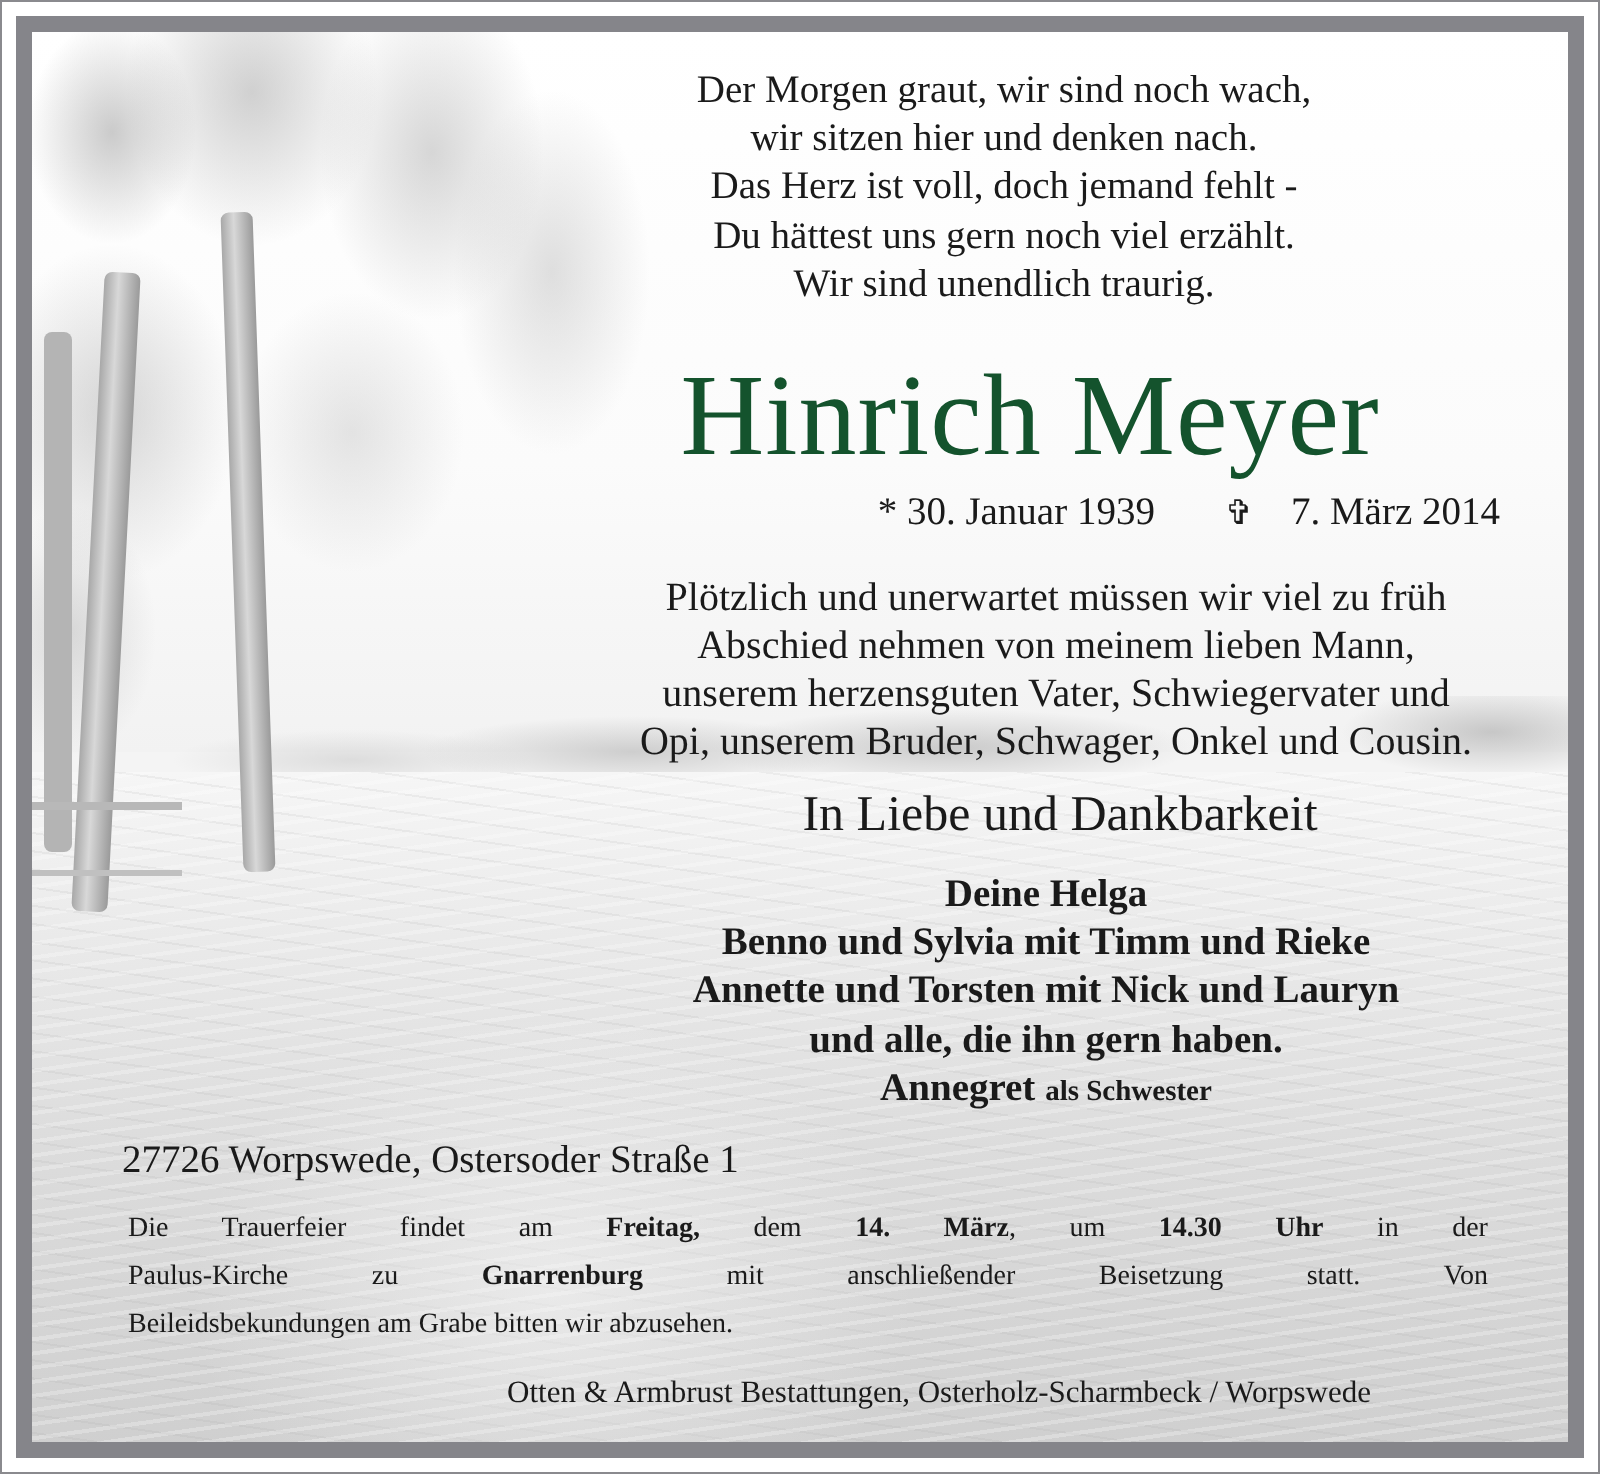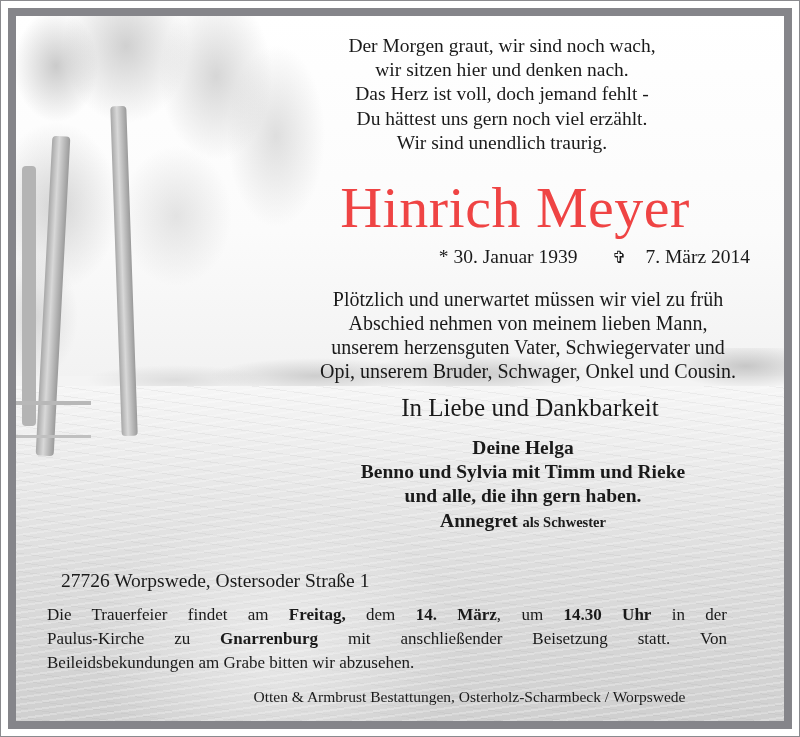--- a/index.html
+++ b/index.html
@@ -75,21 +75,21 @@
 
     
     .content { position: absolute; inset: 0; }
     .poem {
       position: absolute; left: 302px; top: 34px; width: 400px;
       text-align: center; font-size: 19.5px; line-height: 24.2px;
     }
     .name {
       position: absolute; left: 290px; top: 172px; width: 450px;
       text-align: center; font-size: 58px; line-height: 72px; letter-spacing: 0.5px;
-      color: #ef4444;
+      color: #14532d;
     }
     .dates {
       position: absolute; left: 300px; top: 245px; width: 450px;
       text-align: right; font-size: 19.5px; line-height: 24px;
     }
     .dates .cross { margin: 0 14px 0 30px; font-family: "DejaVu Sans", sans-serif; font-size: 17px; }
     .message {
       position: absolute; left: 288px; top: 287px; width: 480px;
       text-align: center; font-size: 20px; line-height: 24px;
     }
@@ -100,22 +100,22 @@
     .mourners {
       position: absolute; left: 288px; top: 436px; width: 470px;
       text-align: center; font-size: 19.5px; line-height: 24.2px; font-weight: bold;
     }
     .mourners .small { font-size: 14.5px; }
     .address {
       position: absolute; left: 61px; top: 569px; width: 500px;
       font-size: 19.5px; line-height: 24px;
     }
     .service {
-      position: absolute; left: 47px; top: 603px; width: 680px;
-      font-size: 17px; line-height: 24px; text-align: justify;
+      position: absolute; left: 64px; top: 603px; width: 680px;
+      font-size: 14px; line-height: 24px; text-align: justify;
       text-align-last: left;
     }
     .service .line { display: block; text-align: justify; text-align-last: justify; }
     .service .line.last { text-align-last: left; }
     .undertaker {
       position: absolute; left: 200px; top: 687px; width: 539px;
       text-align: center; font-size: 15.5px; line-height: 20px;
     }
   </style>
 </head>
@@ -162,20 +162,21 @@
     <div>Abschied nehmen von meinem lieben Mann,</div>
     <div>unserem herzensguten Vater, Schwiegervater und</div>
     <div>Opi, unserem Bruder, Schwager, Onkel und Cousin.</div>
   </div>
 
   <div class="closing">In Liebe und Dankbarkeit</div>
 
   <div class="mourners">
     <div>Deine Helga</div>
     <div>Benno und Sylvia mit Timm und Rieke</div>
+    <div>Annette und Torsten mit Nick und Lauryn</div>
     <div>und alle, die ihn gern haben.</div>
     <div>
       <span>Annegret</span>
       <span class="small">als Schwester</span>
     </div>
   </div>
 
   <div class="address">27726 Worpswede, Ostersoder Straße 1</div>
 
   <div class="service">

